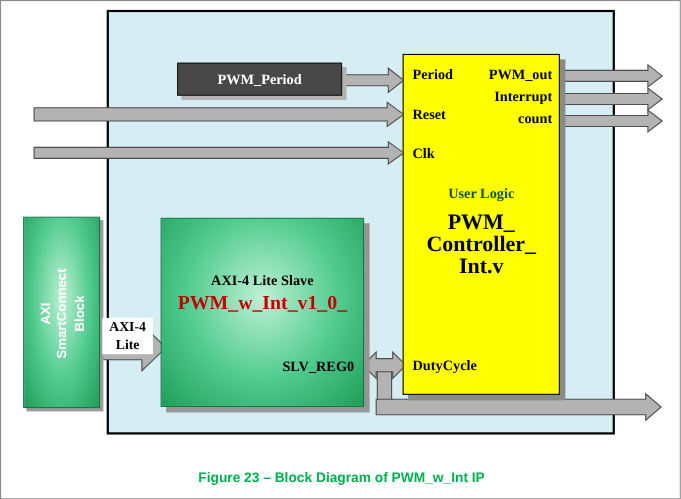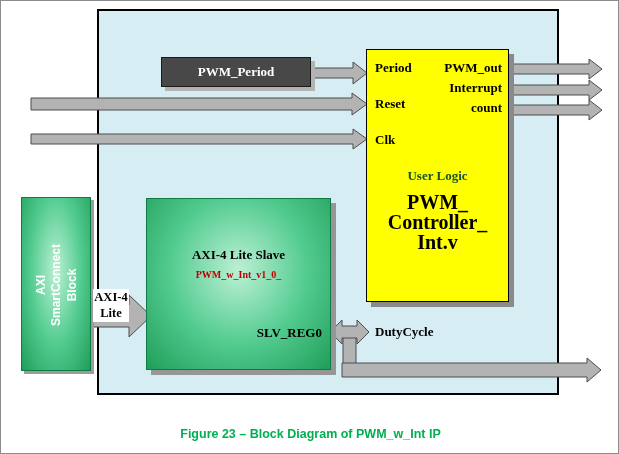--- a/index.html
+++ b/index.html
@@ -39,21 +39,21 @@
     background:#484848;
     border:1px solid #1a1a1a;
     box-shadow:4px 4px 0 #b3b3b3;
     color:#ffffff;
     font-size:13px;font-weight:bold;
     display:flex;align-items:center;justify-content:center;
     z-index:3;
   }
   
   .pwm-block{
-    left:365px;top:48px;width:143px;height:253px;
+    left:365px;top:48px;width:143px;height:310px;
     box-sizing:border-box;
     background:#ffff00;
     border:1px solid #000;
     box-shadow:5px 5px 0 #8a8a8a;
     z-index:3;
     font-size:13px;
   }
   .pwm-block .port{position:absolute;font-weight:bold;color:#000;white-space:nowrap;}
   .port-period{left:8px;top:10px;}
   .port-pwm-out{right:6px;top:10px;}
@@ -82,25 +82,25 @@
     color:#ffffff;font-family:"Liberation Sans", sans-serif;
     font-size:12px;font-weight:bold;line-height:1.3;text-align:center;
   }
   .axi-slave{
     left:145px;top:197px;width:185px;height:172px;
     box-shadow:5px 5px 0 #969696;
     z-index:3;
     font-size:13px;
   }
   .slave-heading{position:absolute;left:0;top:48px;width:100%;text-align:center;font-weight:bold;color:#000;}
-  .slave-file{position:absolute;left:0;top:66px;width:100%;text-align:center;color:#c00000;font-weight:bold;font-size:10px;line-height:20px;}
+  .slave-file{position:absolute;left:0;top:66px;width:100%;text-align:center;color:#c00000;font-weight:bold;font-size:18px;line-height:20px;}
   .slave-reg{position:absolute;right:8px;top:126px;font-weight:bold;color:#000;margin-left:28px;}
   
   .axi-bus-label{
-    left:92px;top:288px;width:36px;
+    left:92px;top:288px;width:46px;
     background:#ffffff;
     text-align:center;
     font-weight:bold;font-size:12.5px;line-height:1.25;
     color:#000;
     z-index:4;
     padding:1px 0;
   }
   
   .caption{
     left:0;top:426px;width:619px;

